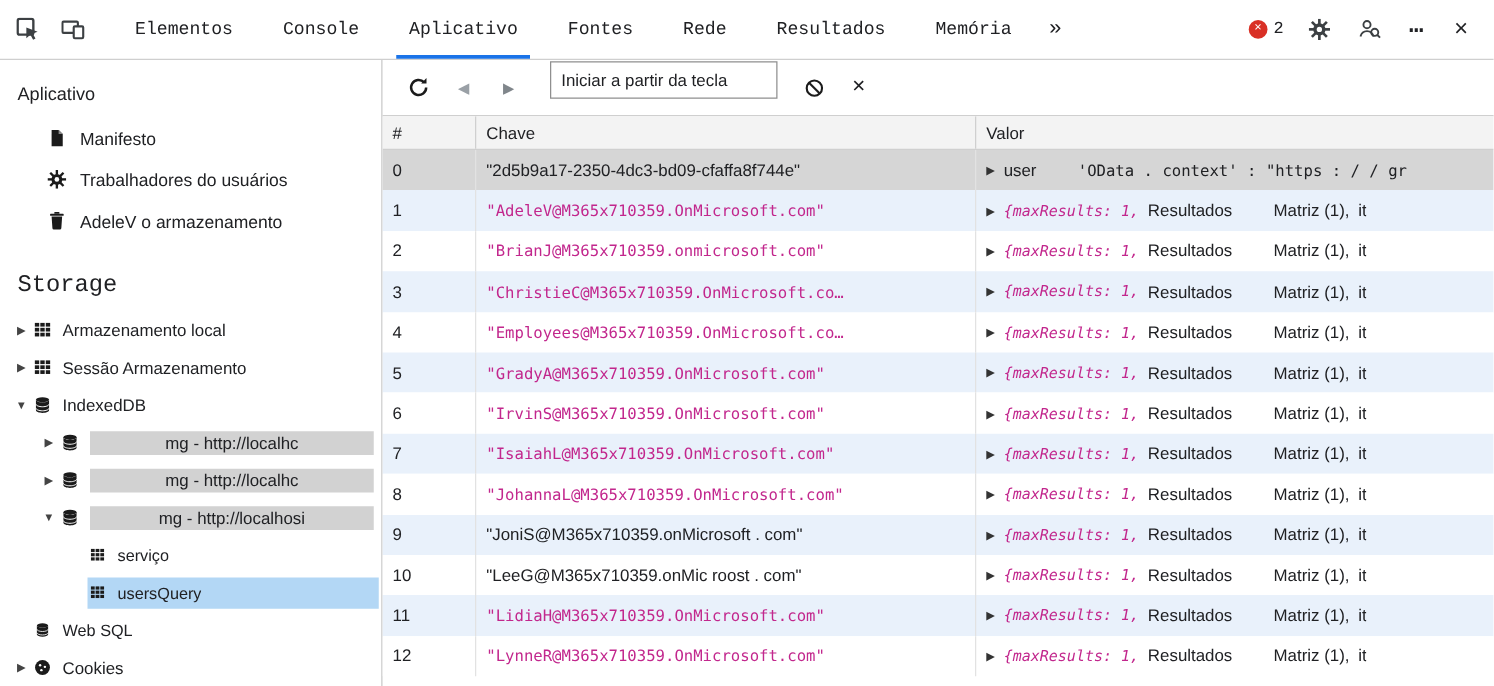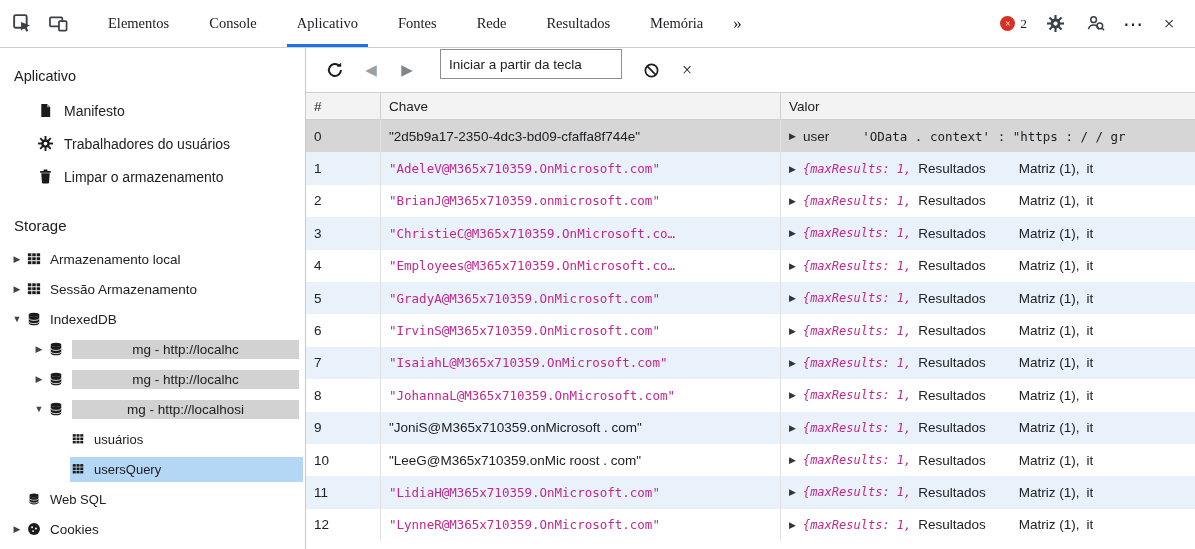--- a/index.html
+++ b/index.html
@@ -2,21 +2,21 @@
 <html style="--accent: #1a73e8; --string: #c2278d; --stripe: #e9f1fb; --selected-row: #d6d6d6; --tree-selected: #b3d7f5; --badge: #d2d2d2; --error: #d93025;"><head>
 <meta charset="utf-8">
 <style>
   :root{
     --accent:#1a73e8; --string:#c2278d; --stripe:#e9f1fb; --selected-row:#d6d6d6;
     --tree-selected:#b3d7f5; --badge:#d2d2d2; --error:#d93025;
   }
   *{margin:0;padding:0;box-sizing:border-box;}
   html,body{width:1195px;height:549px;overflow:hidden;background:#fff;color:#202124;
     font-family:"Liberation Sans",sans-serif;}
-  button{background:none;border:none;padding:0;font-family:Liberation Serif, serif;color:inherit;cursor:default;}
+  button{background:none;border:none;padding:0;font-family:Liberation Mono, monospace;color:inherit;cursor:default;}
   .devtools{width:1195px;height:549px;display:flex;flex-direction:column;background:#fff;}
 
   
   .topbar{flex:0 0 48px;display:flex;align-items:stretch;border-bottom:1px solid #cfcfcf;padding-left:6px;background:#fff;}
   .tb-left{display:flex;align-items:center;gap:4px;}
   .tb-icon{width:32px;height:32px;display:flex;align-items:center;justify-content:center;align-self:center;}
   .tabs{display:flex;margin-left:14px;}
   .tab{padding:0 20px;display:flex;align-items:center;font-size:14.5px;position:relative;white-space:nowrap;}
   .tab.active::after{content:"";position:absolute;left:10px;right:10px;bottom:0;height:3px;background:var(--accent);}
   .more-tabs{font-size:17px;padding:0 10px;align-self:center;}
@@ -27,21 +27,21 @@
   .dots{font-size:20px;width:28px;}
   .closex{font-size:19px;width:28px;}
 
   
   .body{flex:1;display:flex;min-height:0;}
   .sidebar{flex:0 0 306px;border-right:1px solid #c9c9c9;overflow:hidden;font-size:14px;background:#fff;}
   .sb-title{padding:20px 14px 10px;font-size:14.5px;}
   .sb-item{display:flex;align-items:center;gap:11px;height:33px;padding-left:37px;white-space:nowrap;}
   .sb-icon{display:inline-flex;width:16px;justify-content:center;flex:0 0 16px;}
   .sb-icon svg{width:15px;height:15px;}
-  .sb-section{padding:24px 14px 10px;font-size:15px;}
+  .sb-section{padding:24px 14px 10px;font-size:19px;font-family:Liberation Mono, monospace;}
   .tree-row{display:flex;align-items:center;height:30px;font-size:13.5px;white-space:nowrap;}
   .tree-row.small{font-size:13px;}
   .tree-row .sb-icon svg{width:14px;height:14px;}
   .tree-row.small .sb-icon svg{width:12px;height:12px;}
   .tree-arrow{flex:0 0 18px;text-align:center;font-size:9px;color:#444;}
   .tree-hl{display:flex;align-items:center;gap:8px;flex:1;height:25px;margin-right:2px;min-width:0;}
   .tree-hl.sel{background:var(--tree-selected);}
   .tree-label{overflow:hidden;text-overflow:ellipsis;}
   .tree-label.badge{flex:1;background:var(--badge);text-align:center;padding:2px 0;margin-right:4px;}
 
@@ -175,21 +175,21 @@
     <span class="sb-label">Trabalhadores do usuários</span>
   </div>
           <div class="sb-item">
     <span class="sb-icon">
               <svg viewBox="0 0 16 16">
                 <path d="M3.5 4.5h9l-.7 10a1.2 1.2 0 0 1-1.2 1H5.4a1.2 1.2 0 0 1-1.2-1z" fill="#1b1b1b"></path>
                 <rect x="2.2" y="2.2" width="11.6" height="1.7" rx=".5" fill="#1b1b1b"></rect>
                 <rect x="5.8" y=".6" width="4.4" height="1.6" rx=".5" fill="#1b1b1b"></rect>
               </svg>
             </span>
-    <span class="sb-label">Limpar o armazenamento</span>
+    <span class="sb-label">AdeleV o armazenamento</span>
   </div>
         </div>
       <div class="sb-section">Storage</div>
       <div id="sb-tree">
           <div class="tree-row" style="padding-left: 8px;">
     <span class="tree-arrow">▶</span>
     <span class="tree-hl">
       <span class="sb-icon">
                 <svg viewBox="0 0 16 16">
                   <g fill="#1b1b1b">
@@ -300,21 +300,21 @@
                     <rect x="11" y="1.5" width="4" height="3.4"></rect>
                     <rect x="1" y="6" width="4" height="3.4"></rect>
                     <rect x="6" y="6" width="4" height="3.4"></rect>
                     <rect x="11" y="6" width="4" height="3.4"></rect>
                     <rect x="1" y="10.5" width="4" height="3.4"></rect>
                     <rect x="6" y="10.5" width="4" height="3.4"></rect>
                     <rect x="11" y="10.5" width="4" height="3.4"></rect>
                   </g>
                 </svg>
               </span>
-      <span class="tree-label">usuários</span>
+      <span class="tree-label">serviço</span>
     </span>
   </div>
           <div class="tree-row small" style="padding-left: 52px;">
     <span class="tree-arrow"></span>
     <span class="tree-hl sel">
       <span class="sb-icon">
                 <svg viewBox="0 0 16 16">
                   <g fill="#1b1b1b">
                     <rect x="1" y="1.5" width="4" height="3.4"></rect>
                     <rect x="6" y="1.5" width="4" height="3.4"></rect>

